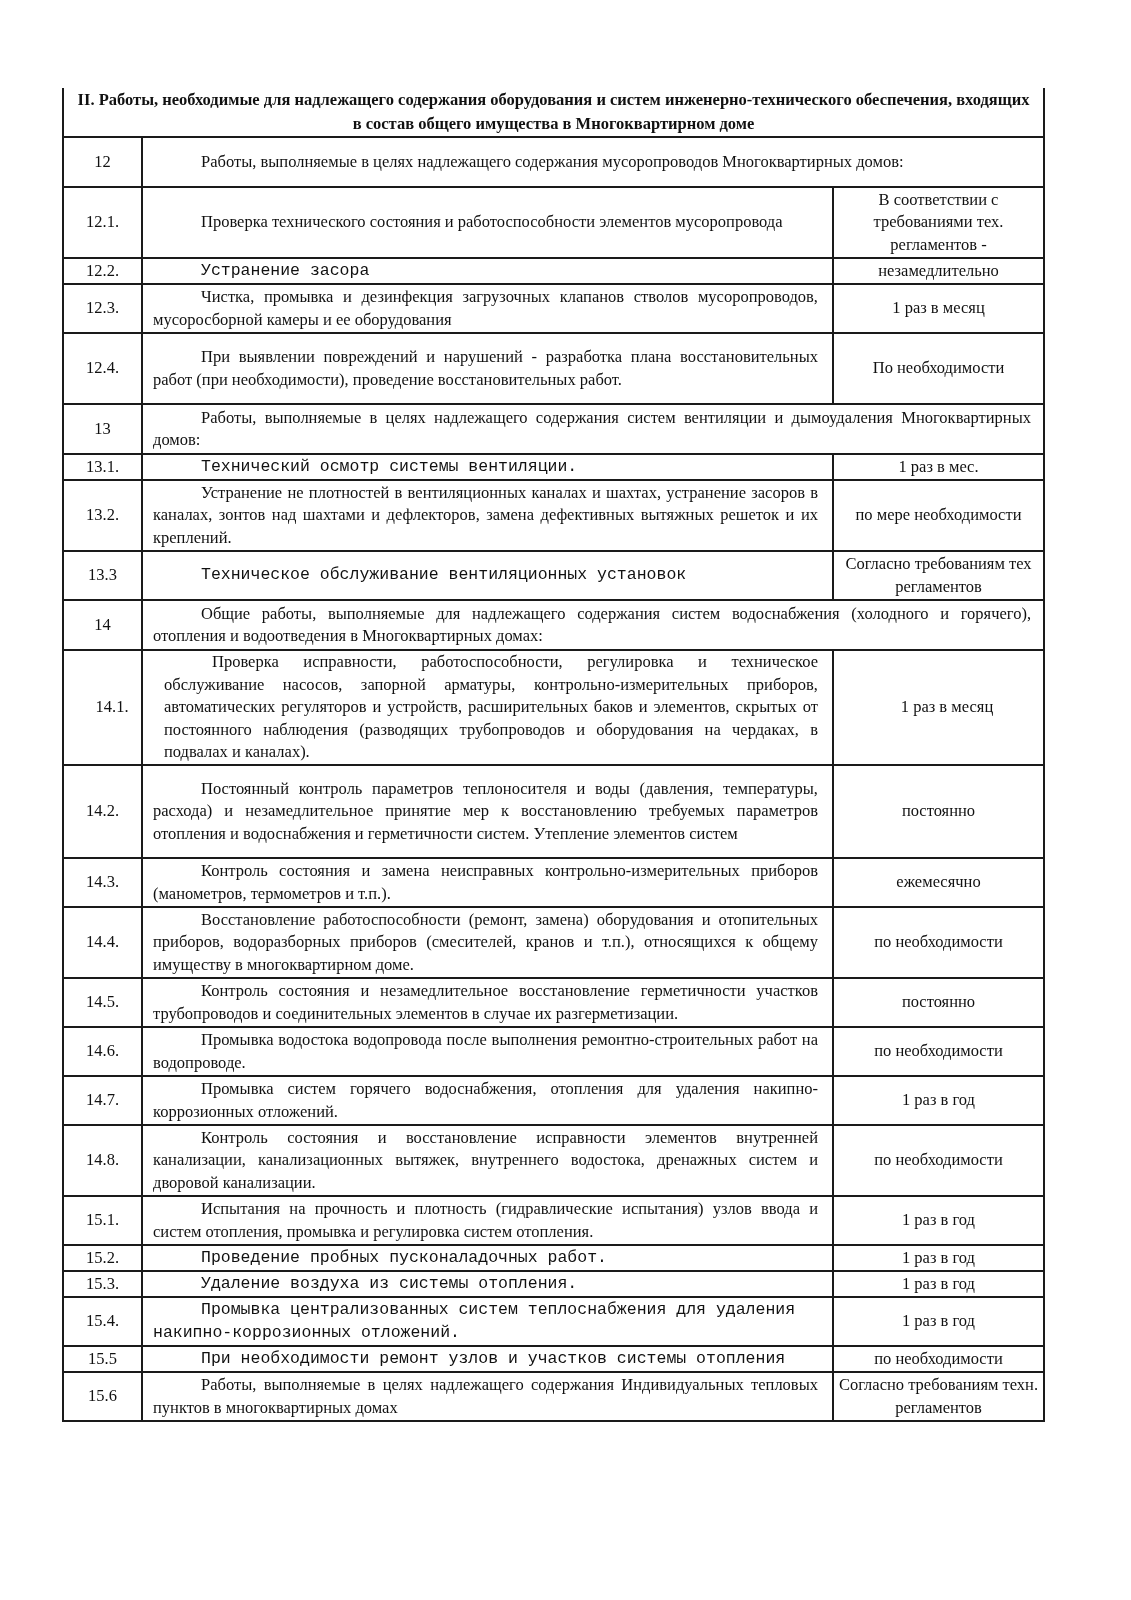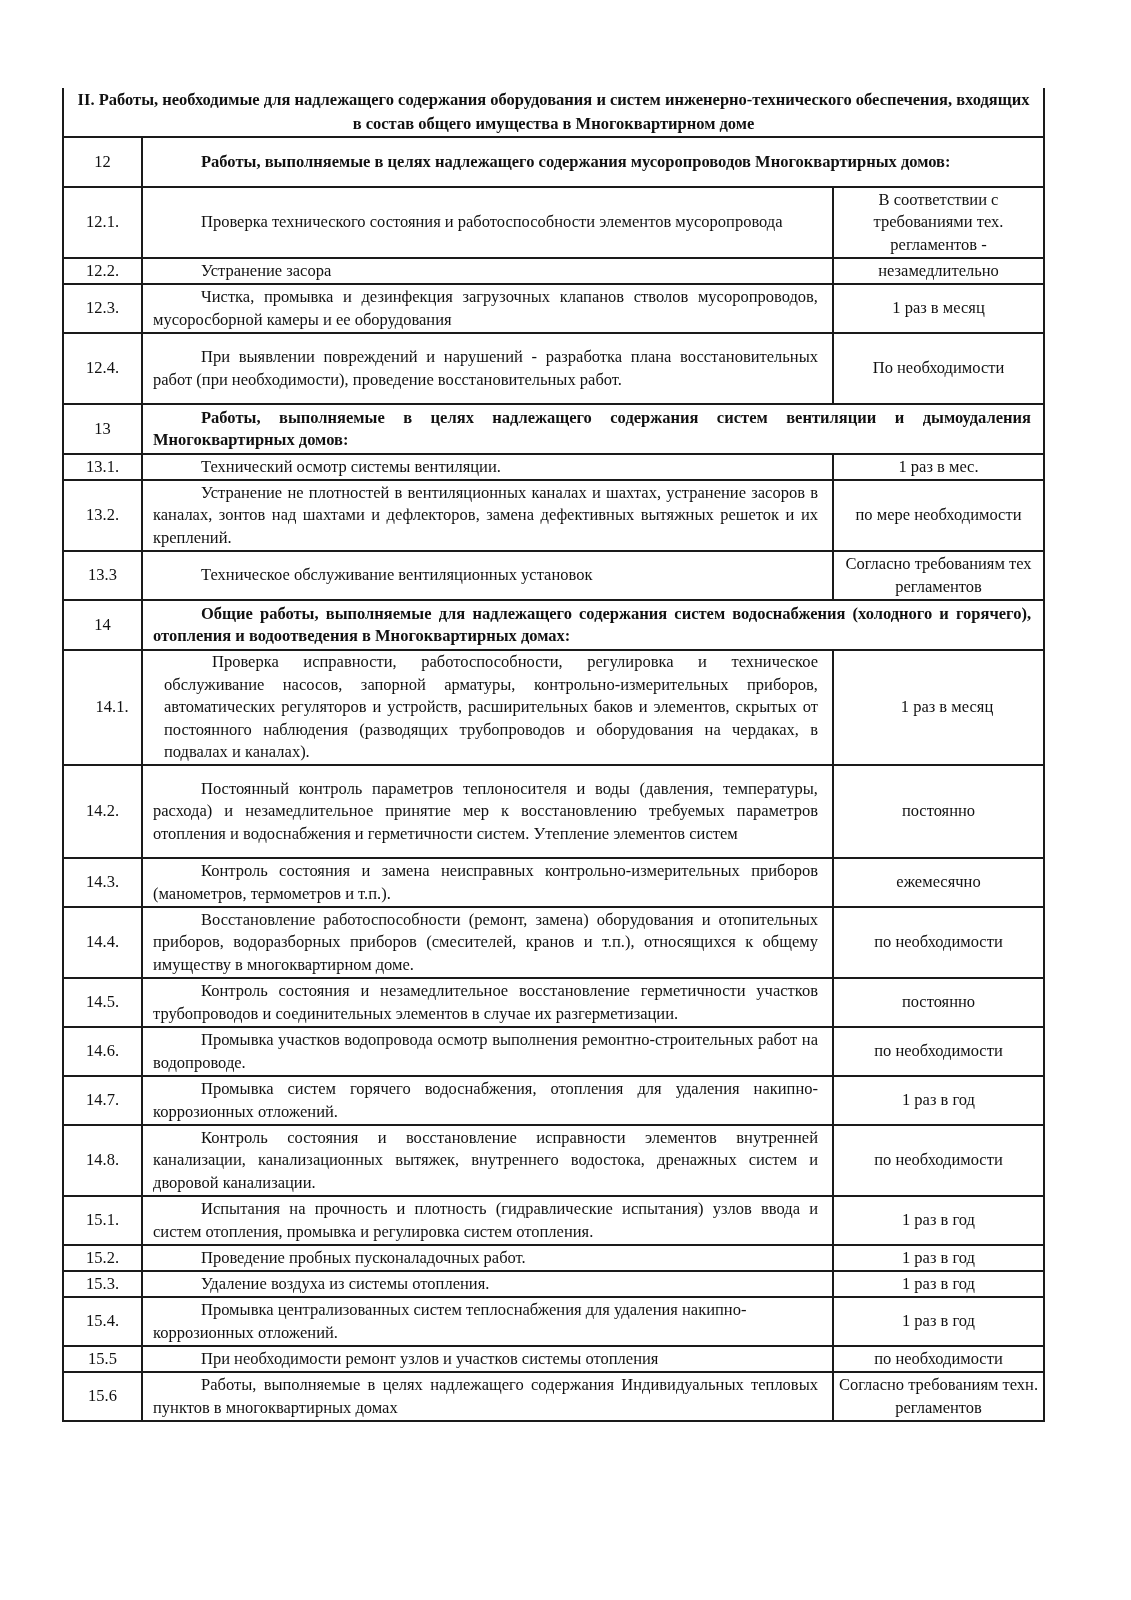--- a/index.html
+++ b/index.html
@@ -40,34 +40,35 @@
       text-align: center;
       padding: 0 2px;
     }
     td.desc {
       text-align: justify;
       text-indent: 48px;
       padding: 0 14px 0 10px;
     }
     td.desc.left {
       text-align: left;
+      font-family: Liberation Mono, monospace;
     }
     td.freq {
       text-align: center;
       padding: 0 4px;
     }
     td.section-title {
       font-weight: bold;
       text-align: center;
       line-height: 24px;
       padding: 0 12px;
       border-top: none;
     }
     tr.group td.gdesc {
-      font-weight: bold;
+      font-weight: normal;
       text-align: justify;
       text-indent: 48px;
       padding: 0 12px 0 10px;
       border-radius: 11px;
     }
     tr.h-header td { height: 45px; }
     tr.h-group td { height: 48px; }
     tr.h-1 td { height: 24px; }
     tr.h-2 td { height: 47px; }
     tr.h-3 td { height: 69px; margin-top: 44px; }
@@ -163,21 +164,21 @@
         <td class="desc">Восстановление работоспособности (ремонт, замена) оборудования и отопительных приборов, водоразборных приборов (смесителей, кранов и т.п.), относящихся к общему имуществу в многоквартирном доме.</td>
         <td class="freq">по необходимости</td>
       </tr>
       <tr class="h-2">
         <td class="num">14.5.</td>
         <td class="desc">Контроль состояния и незамедлительное восстановление герметичности участков трубопроводов и соединительных элементов в случае их разгерметизации.</td>
         <td class="freq">постоянно</td>
       </tr>
       <tr class="h-2">
         <td class="num">14.6.</td>
-        <td class="desc">Промывка участков водопровода осмотр выполнения ремонтно-строительных работ на водопроводе.</td>
+        <td class="desc">Промывка водостока водопровода после выполнения ремонтно-строительных работ на водопроводе.</td>
         <td class="freq">по необходимости</td>
       </tr>
       <tr class="h-2">
         <td class="num">14.7.</td>
         <td class="desc">Промывка систем горячего водоснабжения, отопления для удаления накипно-коррозионных отложений.</td>
         <td class="freq">1 раз в год</td>
       </tr>
       <tr class="h-3">
         <td class="num">14.8.</td>
         <td class="desc">Контроль состояния и восстановление исправности элементов внутренней канализации, канализационных вытяжек, внутреннего водостока, дренажных систем и дворовой канализации.</td>

